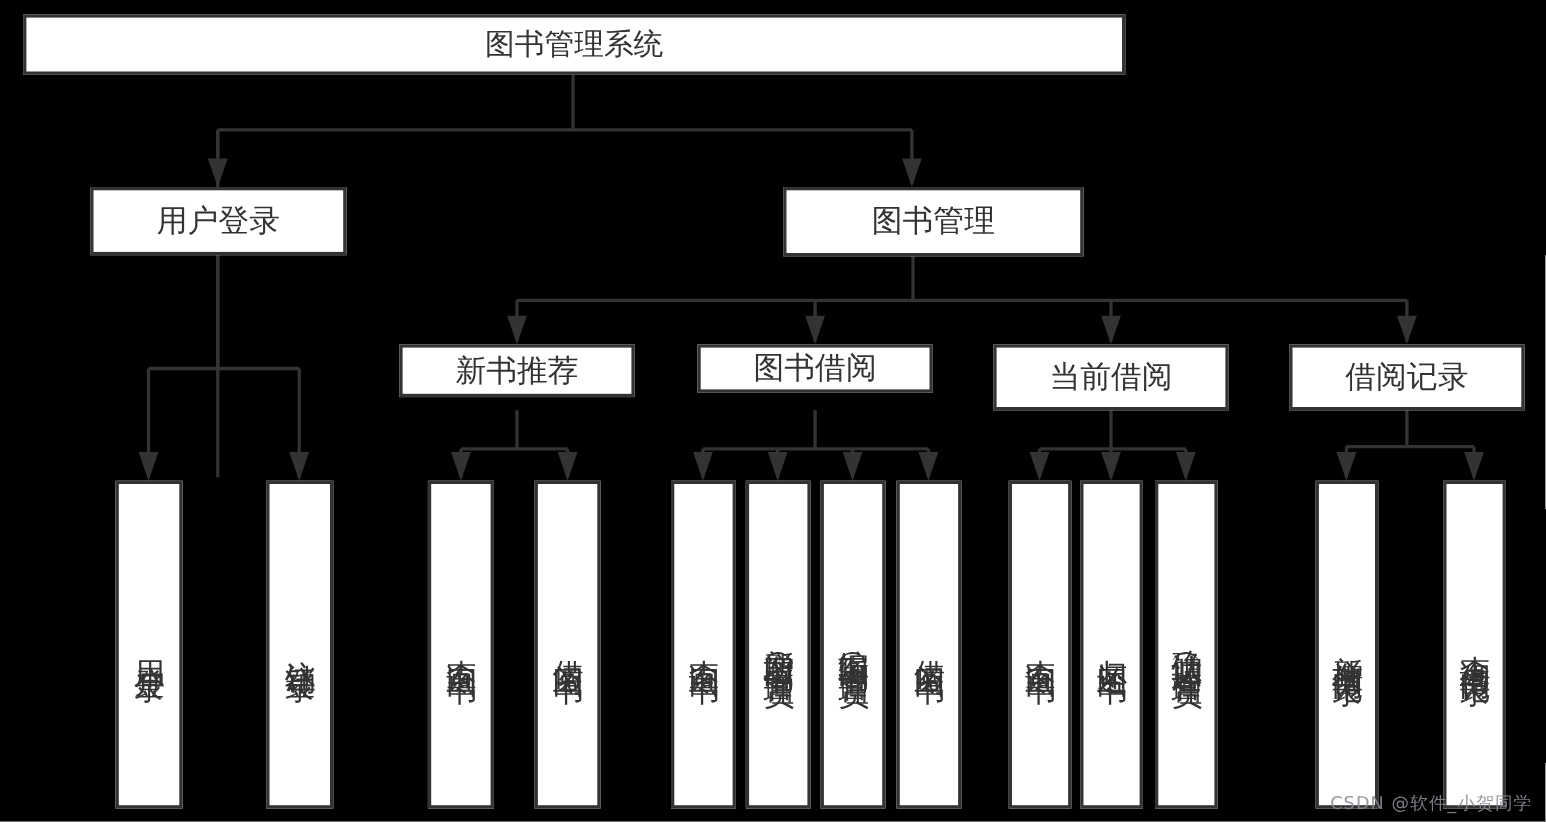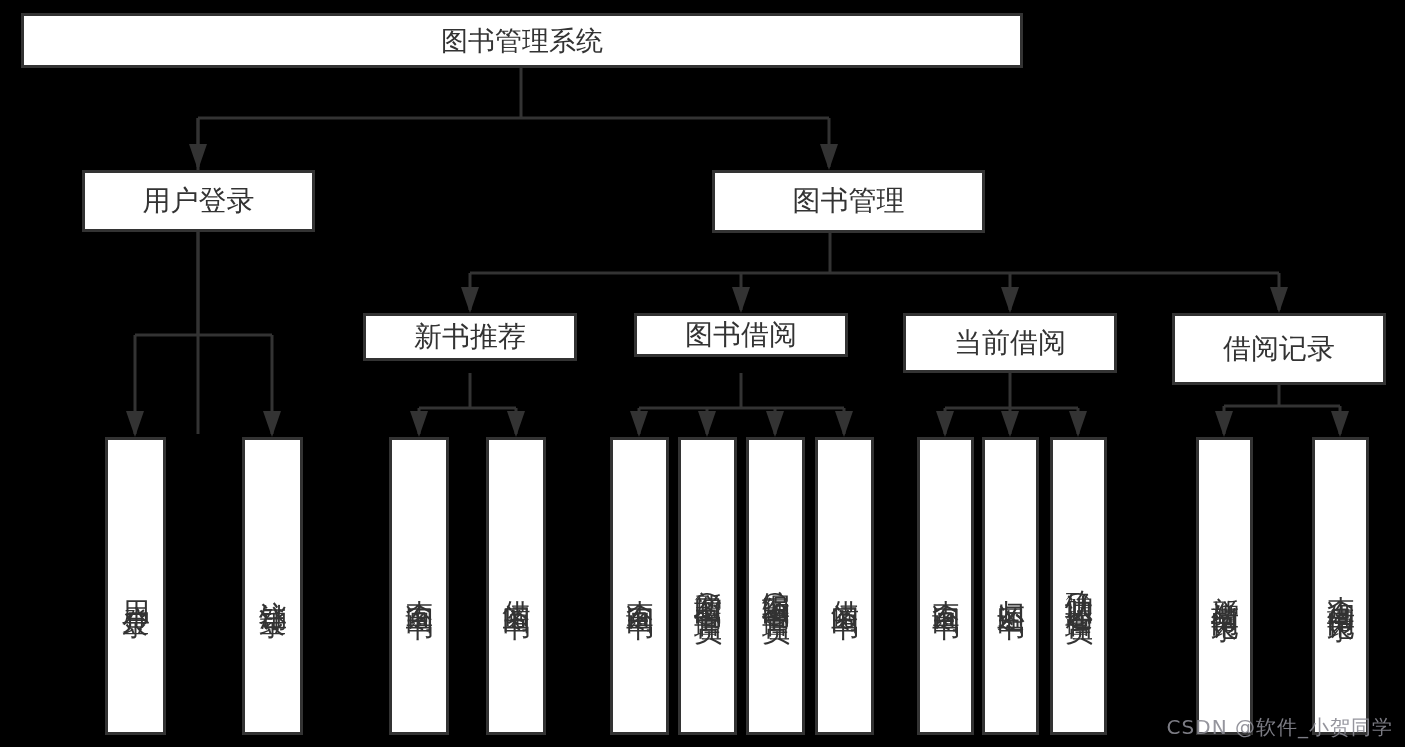--- a/index.html
+++ b/index.html
@@ -33,21 +33,21 @@
   .box.vert span {
     writing-mode: vertical-rl;
     text-orientation: mixed;
     letter-spacing: 4px;
     white-space: nowrap;
   }
   #watermark {
     position: absolute;
     right: 12px;
     bottom: 6px;
-    font-size: 20px;
+    font-size: 16px;
     color: rgba(138, 138, 146, 0.9);
     letter-spacing: 1px;
   }
 </style>
 </head>
 <body>
 
 <div id="stage">
 
   <svg id="wires" viewBox="0 0 1405 747" xmlns="http://www.w3.org/2000/svg">
@@ -105,21 +105,21 @@
 
   <div class="box" style="left:363px; top:313px; width:214px; height:48px;">
     <span>新书推荐</span>
   </div>
   <div class="box" style="left:634px; top:313px; width:214px; height:44px;">
     <span>图书借阅</span>
   </div>
   <div class="box" style="left:903px; top:313px; width:214px; height:60px;">
     <span>当前借阅</span>
   </div>
-  <div class="box" style="left:1172px; top:313px; width:214px; height:72px;">
+  <div class="box" style="left:1172px; top:313px; width:214px; height:60px;">
     <span>借阅记录</span>
   </div>
 
   <div class="box vert" style="left:105px; top:437px; width:61px; height:298px;">
     <span>用户登录</span>
   </div>
   <div class="box vert" style="left:242px; top:437px; width:61px; height:298px;">
     <span>注销登录</span>
   </div>
 

